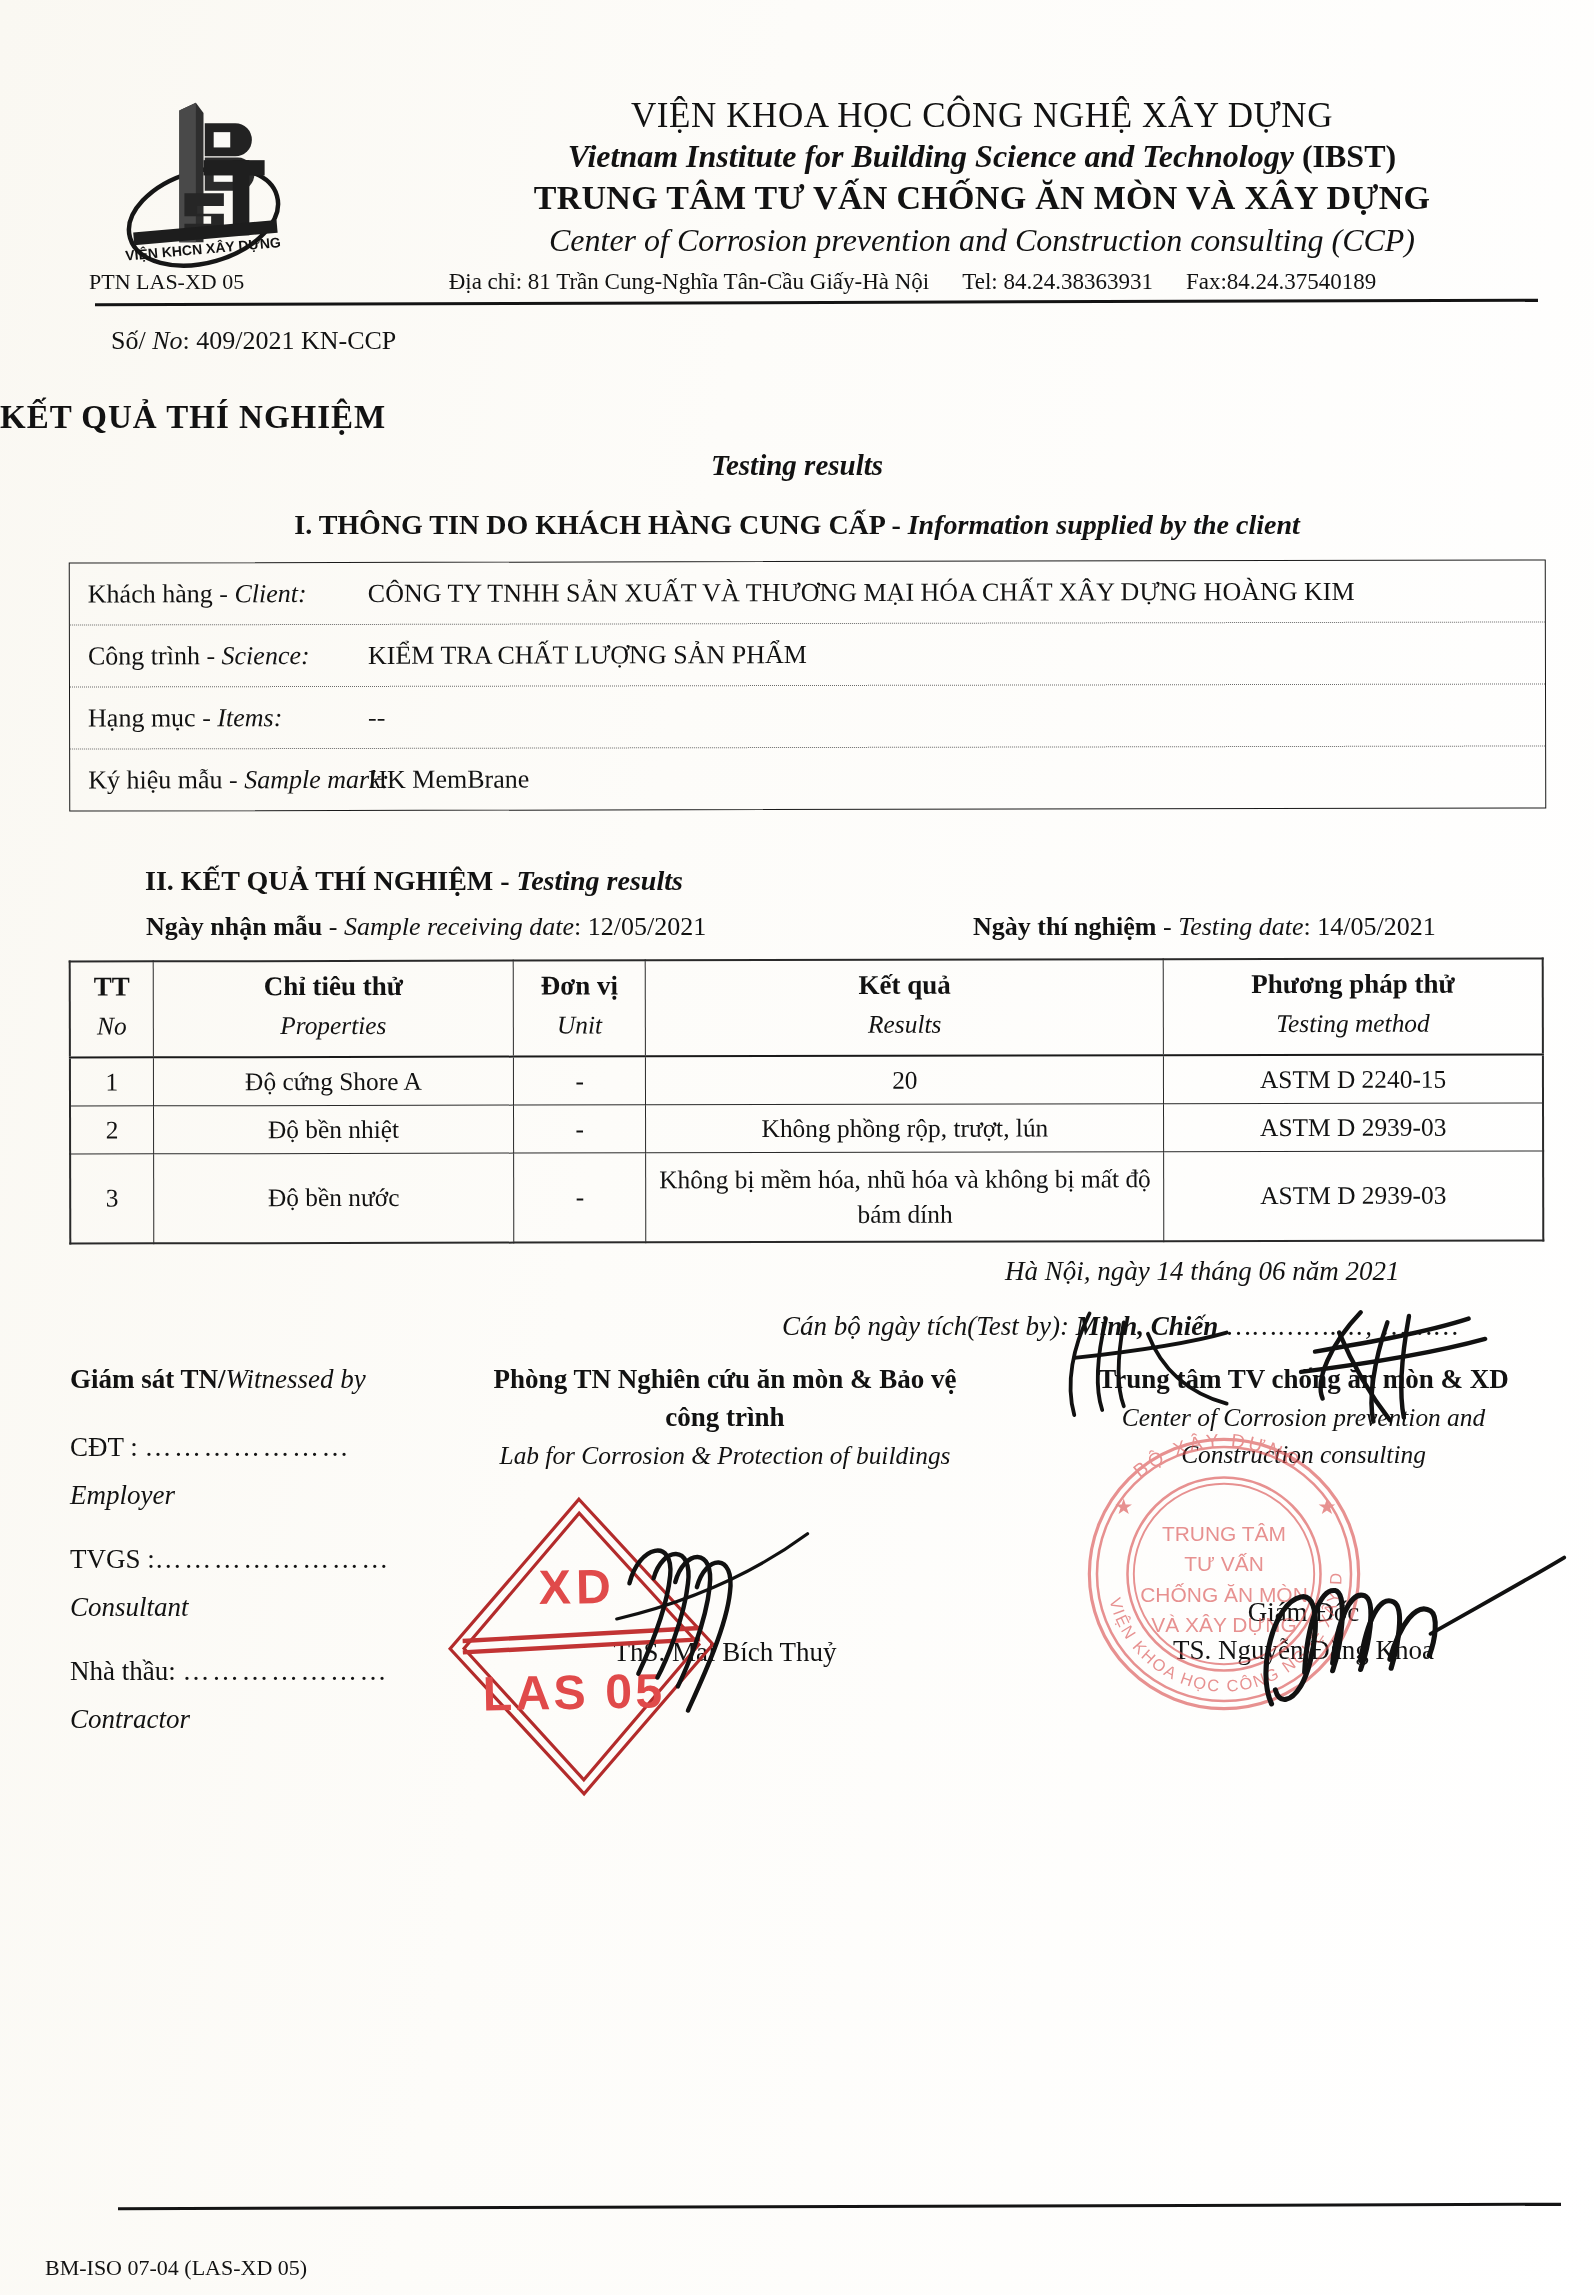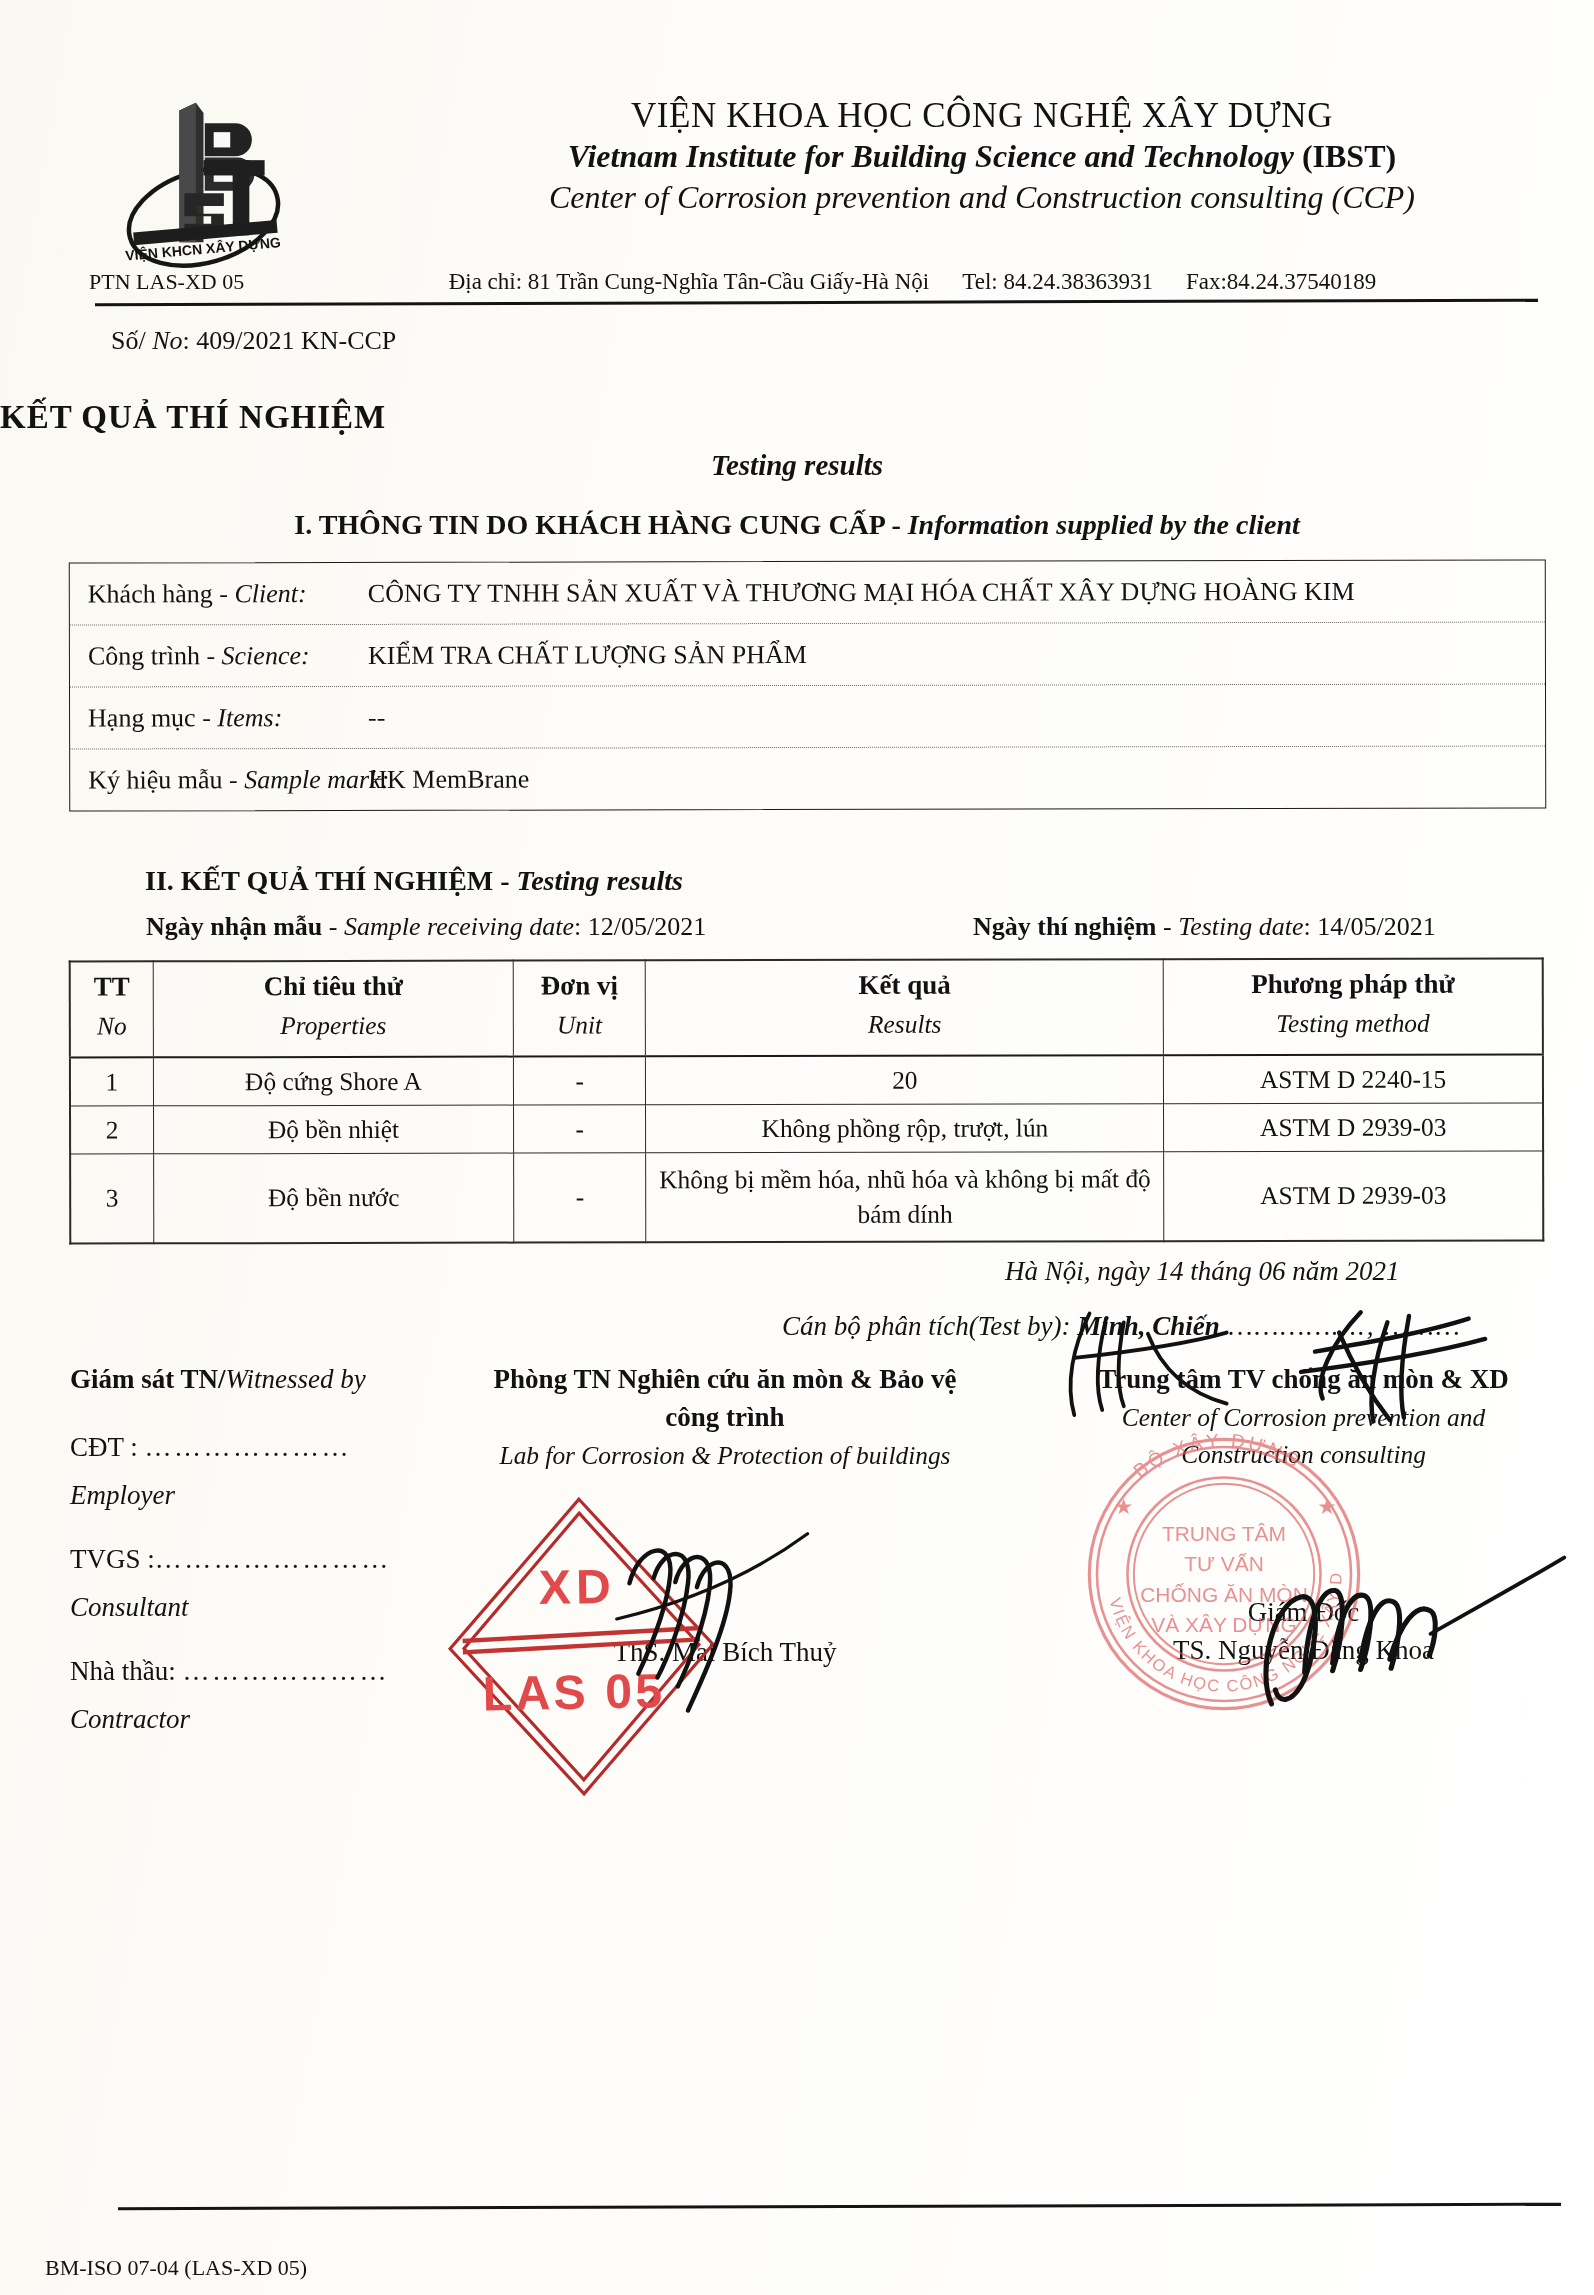--- a/index.html
+++ b/index.html
@@ -315,20 +315,21 @@
         <path d="M120,148 h62 v20 h-42 v12 h42 v36 h-62 v-20 h42 v-12 h-42 z" fill="#262626"></path>
 
         <rect x="40" y="200" width="226" height="20" fill="#1d1d1d" transform="rotate(-5 150 210)"></rect>
         <text x="150" y="243" font-family="'Liberation Sans',sans-serif" font-size="22" font-weight="bold" text-anchor="middle" fill="#111" transform="rotate(-5 150 243)">VIỆN KHCN XÂY DỰNG</text>
       </svg>
     </div>
 
     <div id="header-text">
       <div class="org-line1">VIỆN KHOA HỌC CÔNG NGHỆ XÂY DỰNG</div>
       <div class="org-line2"><span>Vietnam Institute for Building Science and Technology</span><span class="roman"> (IBST)</span></div>
+      <div class="org-line3">TRUNG TÂM TƯ VẤN CHỐNG ĂN MÒN VÀ XÂY DỰNG</div>
       <div class="org-line4">Center of Corrosion prevention and Construction consulting (CCP)</div>
     </div>
 
     <div id="address-row">
       <div id="ptn-code">PTN LAS-XD 05</div>
       <div id="address-text"><span>Địa chỉ: 81 Trần Cung-Nghĩa Tân-Cầu Giấy-Hà Nội</span><span class="gap1"></span><span>Tel: 84.24.38363931</span><span class="gap2"></span><span>Fax:84.24.37540189</span></div>
     </div>
 
     <div id="header-rule"></div>
   </div>
@@ -415,21 +416,21 @@
         <td class="cell-prop">Độ bền nước</td>
         <td>-</td>
         <td style="line-height:1.38;">Không bị mềm hóa, nhũ hóa và không bị mất độ bám dính</td>
         <td>ASTM D 2939-03</td>
       </tr>
     </tbody>
   </table>
 
   <div id="place-date" class="abs">Hà Nội, ngày 14 tháng 06 năm 2021</div>
 
-  <div id="tested-by" class="abs"><span>Cán bộ phân tích</span><span>(Test by)</span><span>: </span><span class="names">Minh, Chiến</span><span class="dots"> ……………., ………</span></div>
+  <div id="tested-by" class="abs"><span>Cán bộ ngày tích</span><span>(Test by)</span><span>: </span><span class="names">Minh, Chiến</span><span class="dots"> ……………., ………</span></div>
 
   <div id="sig-area" class="abs">
 
     <div class="sig-col" id="sig-col-1">
       <div class="sig-head-vn"><span>Giám sát TN</span><span>/</span><span class="en-it">Witnessed by</span></div>
 
       <div class="party-line"><span>CĐT : </span><span class="dots">…………………</span></div>
       <div class="party-sub">Employer</div>
 
       <div class="party-line"><span>TVGS :</span><span class="dots">……………………</span></div>

